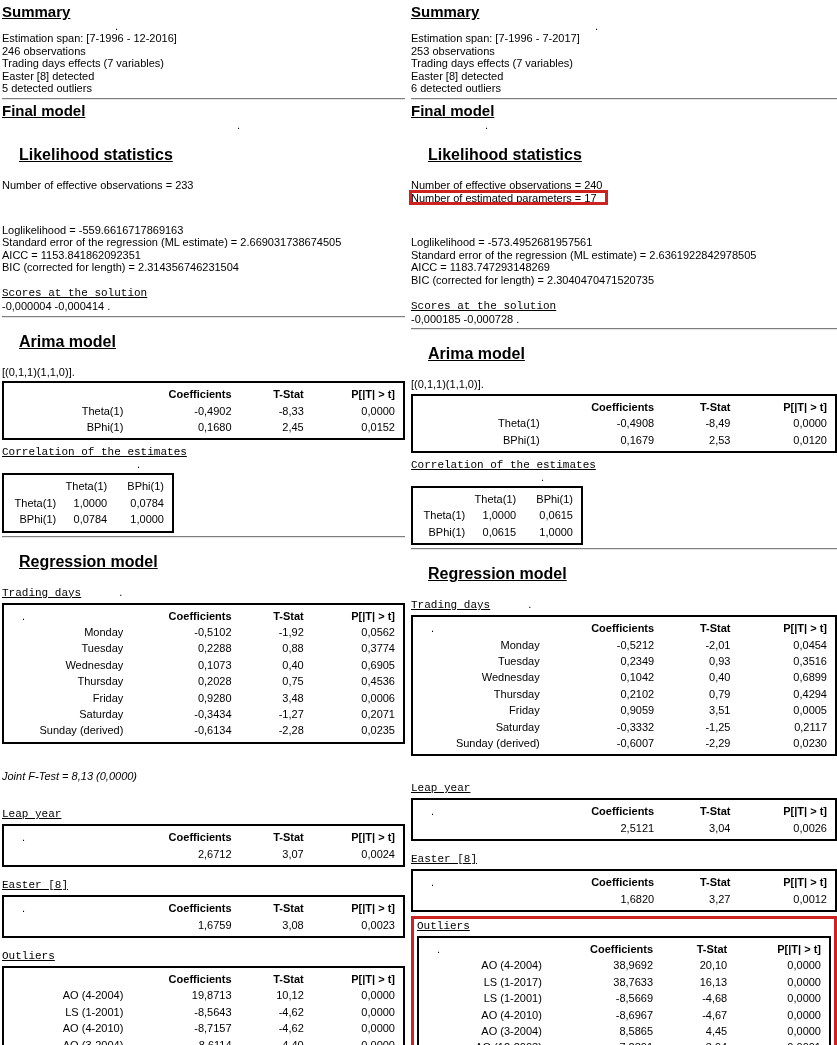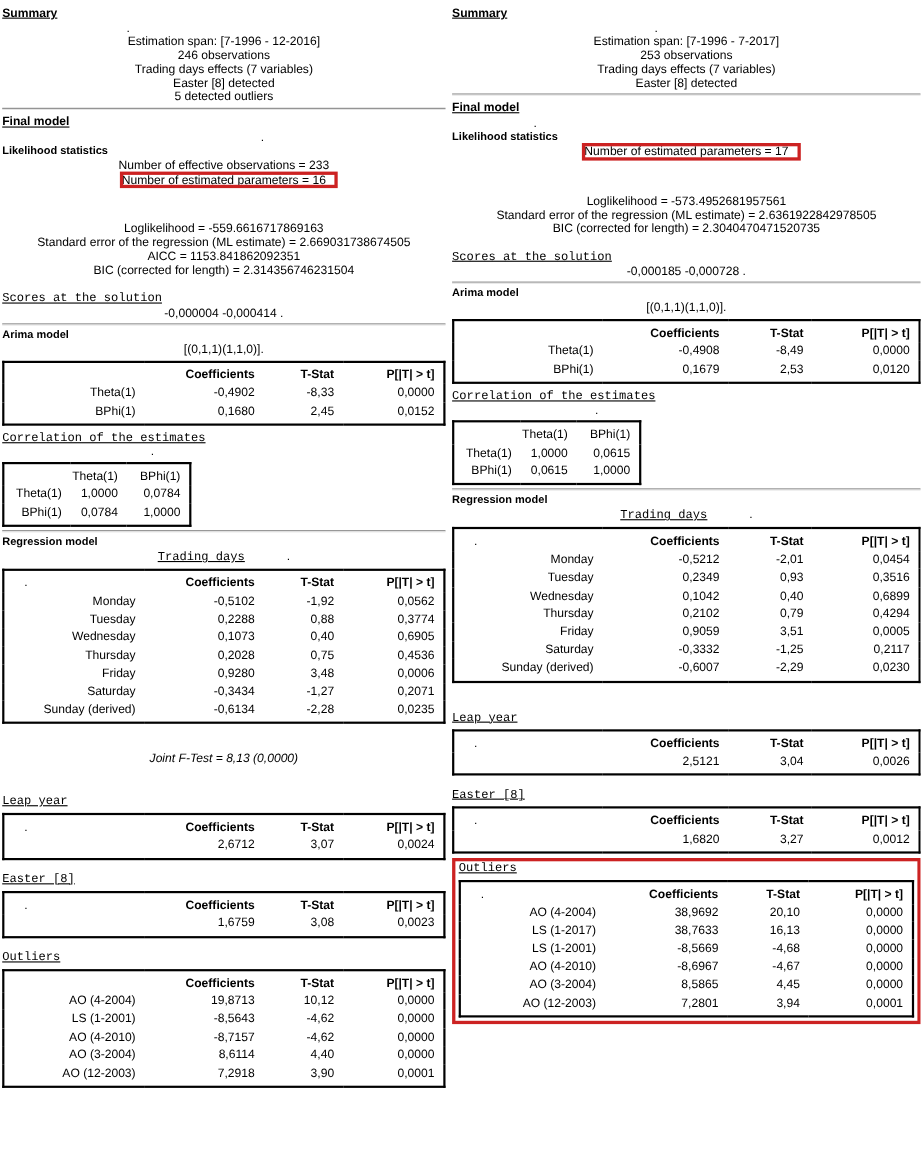--- a/index.html
+++ b/index.html
@@ -6,24 +6,24 @@
   html,body { margin:0; padding:0; }
   body {
     width:837px; height:1045px; overflow:hidden;
     background:#ffffff; color:#000000;
     font-family:"Liberation Sans", sans-serif; font-size:11px;
   }
   .page { display:flex; padding:3px 0 0 2px; }
   .col-left  { width:403px; flex:none; }
   .col-right { width:426px; flex:none; margin-left:6px; }
 
-  .h-main { font-size:11px; font-weight:bold; text-decoration:underline; line-height:18px; margin:0; }
-  .h-sub  { font-size:10px; font-weight:bold; line-height:14px; margin:0; }
+  .h-main { font-size:15px; font-weight:bold; text-decoration:underline; line-height:18px; margin:0; }
+  .h-sub  { font-size:16px; font-weight:bold; text-decoration:underline; line-height:14px; margin:17px; }
   .u-title{ text-decoration:underline; line-height:13px;font-family:Liberation Mono, monospace; }
-  .bline  { line-height:12.6px;text-align:center; }
+  .bline  { line-height:12.6px; }
   .italic { font-style:italic; }
   .dot-line { line-height:11px; height:11px; }
   .dot-inline { margin-left:38px; }
 
   hr.sep { border:0; border-top:1px solid #7f7f7f; border-bottom:1px solid #e4e4e4; height:2px; margin:3px 0 2px 0; }
 
   
   .mt3{margin-top:3px} .mt12{margin-top:12px} .mt13{margin-top:13px}
   .mt14{margin-top:26px} .mt16{margin-top:32px} .mt20{margin-top:20px} .mt22{margin-top:6px}
 
@@ -65,21 +65,20 @@
     <div class="bline">Estimation span: [7-1996 - 12-2016]</div>
     <div class="bline">246 observations</div>
     <div class="bline">Trading days effects (7 variables)</div>
     <div class="bline">Easter [8] detected</div>
     <div class="bline">5 detected outliers</div>
     <hr class="sep">
     <div class="h-main">Final model</div>
     <div class="dot-line dl-l">.</div>
     <div class="h-sub">Likelihood statistics</div>
     <div class="bline">Number of effective observations = 233</div>
-    <div class="bline"><span class="red-note">Number of estimated parameters = 16</span></div>
     <div class="mt16">
       <div class="bline">Loglikelihood = -559.6616717869163</div>
       <div class="bline">Standard error of the regression (ML estimate) = 2.669031738674505</div>
       <div class="bline">AICC = 1153.841862092351</div>
       <div class="bline">BIC (corrected for length) = 2.314356746231504</div>
     </div>
     <div class="u-title mt13">Scores at the solution</div>
     <div class="bline">-0,000004 -0,000414 .</div>
     <hr class="sep mt3">
     <div class="h-sub">Arima model</div>
@@ -307,28 +306,31 @@
     </table>
   </div>
 
   <div class="col-right">
     <div class="h-main">Summary</div>
     <div class="dot-line ds-r">.</div>
     <div class="bline">Estimation span: [7-1996 - 7-2017]</div>
     <div class="bline">253 observations</div>
     <div class="bline">Trading days effects (7 variables)</div>
     <div class="bline">Easter [8] detected</div>
+    <div class="bline">6 detected outliers</div>
     <hr class="sep">
     <div class="h-main">Final model</div>
     <div class="dot-line dl-r">.</div>
     <div class="h-sub">Likelihood statistics</div>
+    <div class="bline">Number of effective observations = 240</div>
     <div class="bline"><span class="red-note">Number of estimated parameters = 17</span></div>
     <div class="mt16">
       <div class="bline">Loglikelihood = -573.4952681957561</div>
       <div class="bline">Standard error of the regression (ML estimate) = 2.6361922842978505</div>
+      <div class="bline">AICC = 1183.747293148269</div>
       <div class="bline">BIC (corrected for length) = 2.3040470471520735</div>
     </div>
     <div class="u-title mt13">Scores at the solution</div>
     <div class="bline">-0,000185 -0,000728 .</div>
     <hr class="sep mt3">
     <div class="h-sub">Arima model</div>
     <div class="bline">[(0,1,1)(1,1,0)].</div>
     <table class="stat mt20">
       <colgroup>
           <col class="c1">

